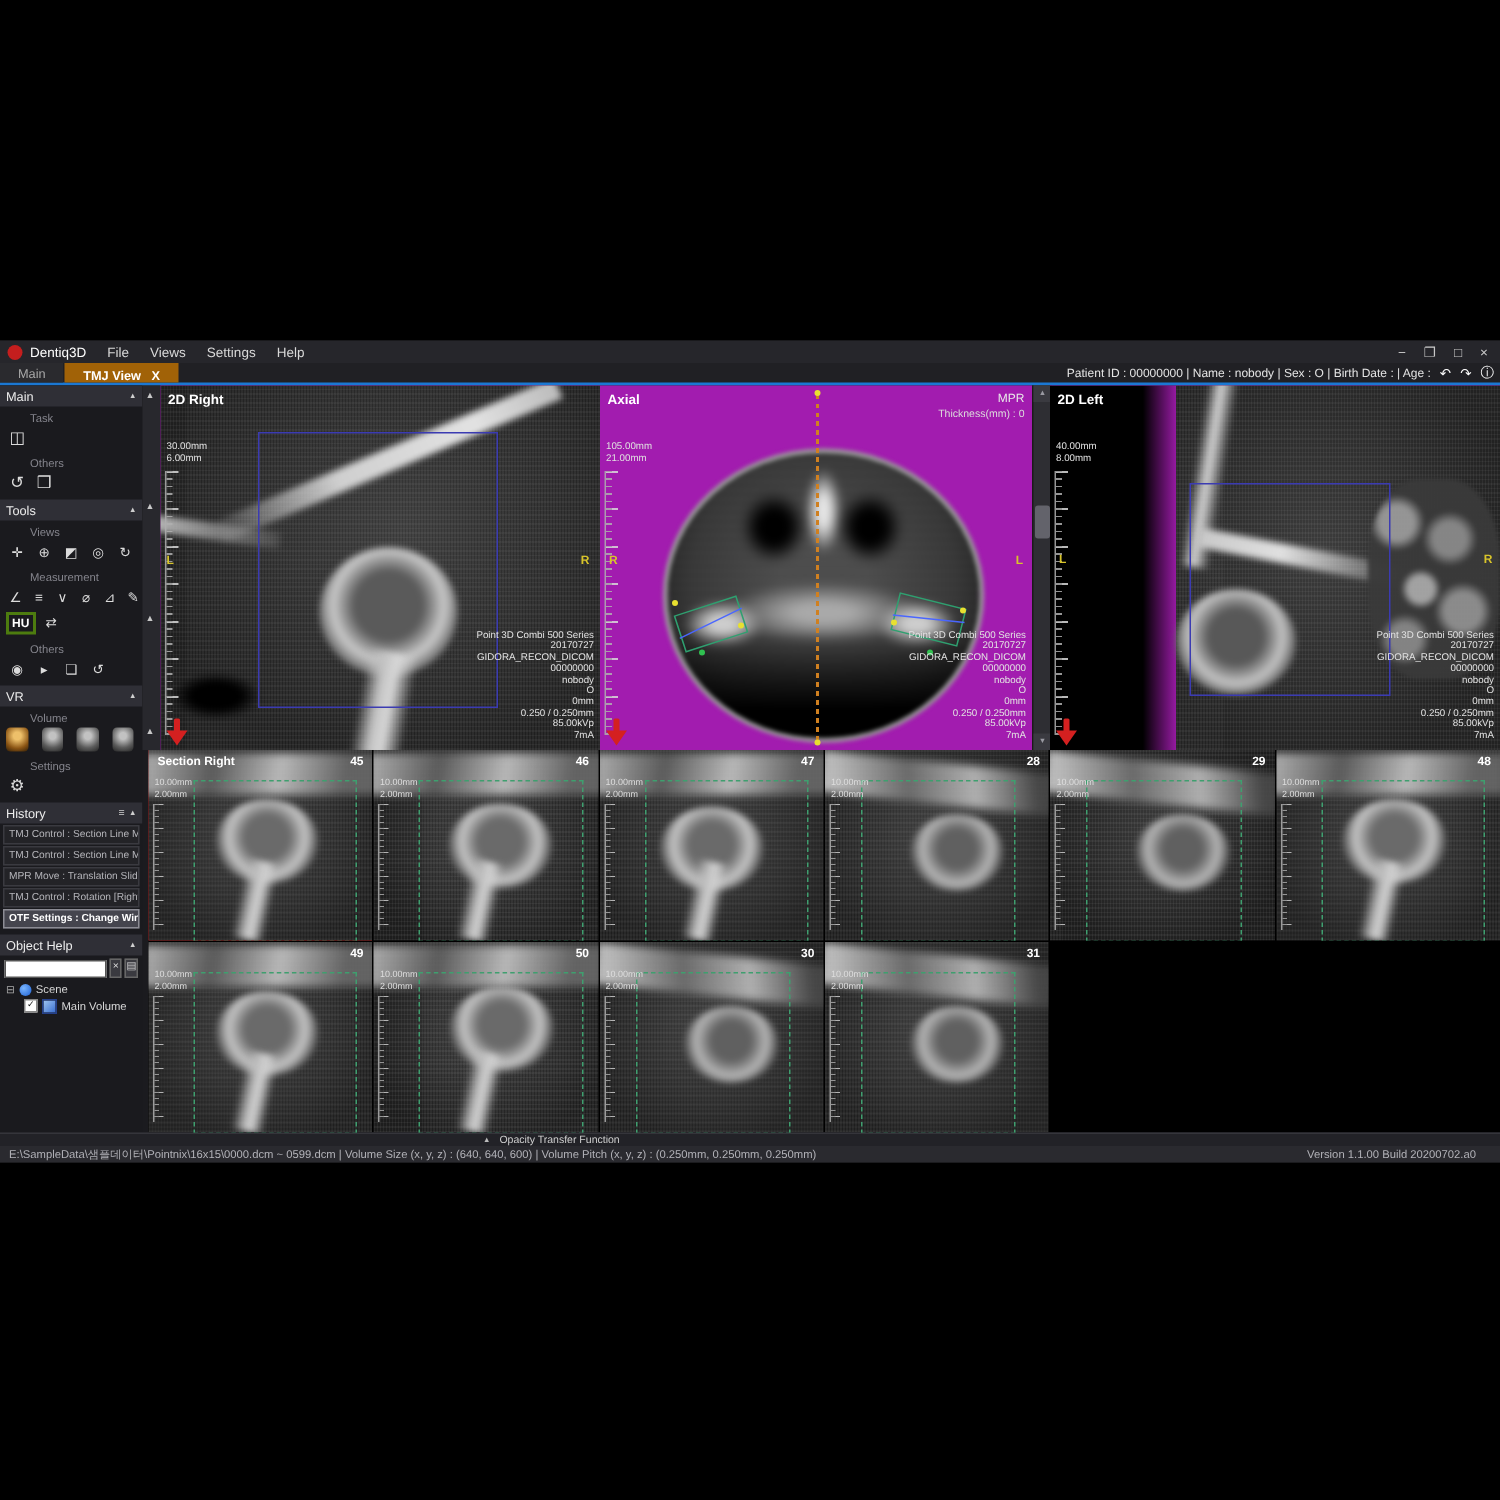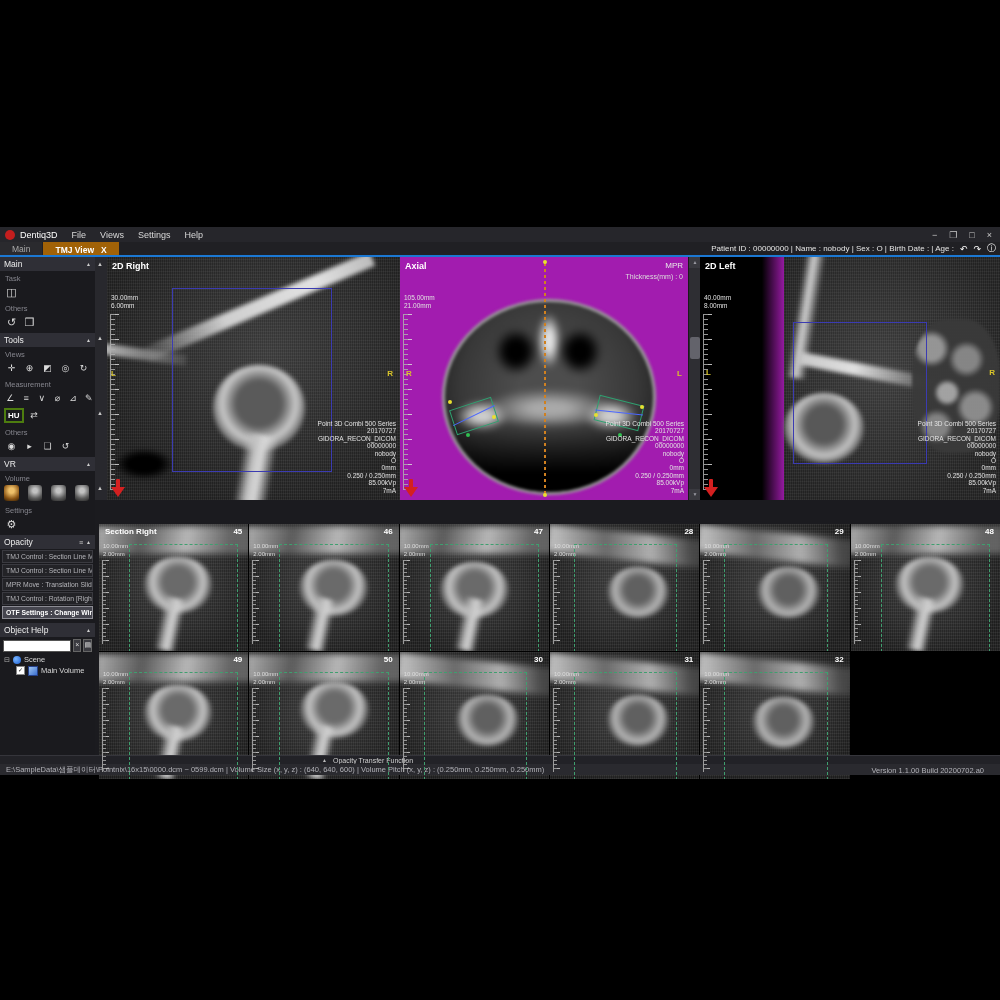--- a/index.html
+++ b/index.html
@@ -24,21 +24,21 @@
   .tab.active{background:#a16207;color:#fff;font-weight:bold;align-items:flex-end;}
   .tab .x{margin-left:7px;font-weight:bold;}
   .patientbar{margin-left:auto;display:flex;align-items:center;gap:6px;color:#e4e4e4;font-size:8px;padding-right:4px;}
   .pb-ico{color:#fff;font-size:9px;}
 
   
   .sidebar{position:absolute;left:0;top:30px;width:95px;height:498px;background:#1a1a1e;overflow:hidden;}
   .sb-h{background:#2f2f36;color:#ececec;font-size:8.5px;padding:2px 4px;display:flex;align-items:center;margin-top:2px;}
   .sb-h:first-child{margin-top:0;}
   .sb-h .tri{margin-left:auto;font-size:5px;color:#cfcfcf;}
-  .sb-sub{color:#85858d;font-size:7.5px;padding:3px 0 1px 5px;}
+  .sb-sub{color:#85858d;font-size:7.5px;padding:3px 0 1px 20px;}
   .sb-icons{display:flex;gap:3px;padding:1px 0 2px 4px;}
   .sb-icons .ic{width:15px;height:14px;color:#dcdcdc;font-size:11px;line-height:14px;text-align:center;}
   .sb-icons .ic.sm{font-size:9px;}
   .hu{font-size:8px;font-weight:bold;color:#fff;border:2px solid #4d7c0f;padding:1px 2px;height:9px;line-height:9px;}
   .preset{width:16px;height:16px;border-radius:3px;margin-right:6px;}
   .preset.p1{background:radial-gradient(circle at 50% 35%,#eec06a 20%,#8a5414 65%,#2e1c06);}
   .preset.pg{background:radial-gradient(circle at 50% 35%,#c2c2c2 18%,#5c5c5c 62%,#222);}
   .hist{padding:1px 2px;}
   .hist-item{background:#232327;border:1px solid #3a3a40;color:#b4b4b9;font-size:6.8px;
              padding:2px 3px;margin-bottom:1px;white-space:nowrap;overflow:hidden;}
@@ -142,21 +142,21 @@
 
   
   .v-scroll{position:absolute;left:688px;top:30px;width:12px;height:243px;background:#2e2e33;border-left:1px solid #1a1a1a;}
   .v-scroll .btn{position:absolute;left:0;width:12px;height:11px;background:#3a3a40;color:#9a9aa2;
                  font-size:5px;text-align:center;line-height:11px;}
   .v-scroll .btn.up{top:0;} .v-scroll .btn.dn{bottom:0;}
   .v-scroll .handle{position:absolute;left:1px;top:80px;width:10px;height:22px;background:#63636b;border-radius:2px;}
 
   
   .sec-grid{position:absolute;left:99px;top:273px;width:901px;height:255px;background:#000;
-            display:grid;grid-template-columns:repeat(6,1fr);grid-template-rows:1fr 1fr;gap:1px;margin-top:24px;}
+            display:grid;grid-template-columns:repeat(6,1fr);grid-template-rows:1fr 1fr;gap:1px;}
   .sec{position:relative;overflow:hidden;background:#121212;}
   .sec.sel{outline:2px solid #c22323;outline-offset:-2px;z-index:3;}
   .sec-img{position:absolute;inset:0;background:
       repeating-linear-gradient(0deg,rgba(255,255,255,.05) 0 1px,transparent 1px 3px),
       repeating-linear-gradient(90deg,rgba(255,255,255,.05) 0 1px,transparent 1px 2px),
       radial-gradient(ellipse at 50% 45%,#3c3c3c,#1d1d1d 80%);}
   .sec-img::before{content:"";position:absolute;left:-4px;right:-4px;top:2px;height:28px;filter:blur(3px);opacity:.9;
       background:linear-gradient(100deg,#b4b4b4 4%,#5f5f5f 30%,#c6c6c6 58%,#6a6a6a 85%);}
   .sec-img::after{content:"";position:absolute;left:30%;top:26%;width:46%;height:44%;border-radius:50%;filter:blur(2px);
       background:radial-gradient(circle at 50% 45%,#6a6a6a 32%,#c6c6c6 56%,#565656 74%,rgba(0,0,0,0) 80%);}
@@ -174,21 +174,21 @@
   .sec.l .sec-roi{left:24px;right:22px;}
   .sec-num{position:absolute;top:3px;right:6px;font-size:8px;font-weight:bold;color:#fff;z-index:4;}
   .sec-label{position:absolute;top:3px;left:6px;font-size:8px;font-weight:bold;color:#fff;z-index:4;}
   .sec-mm{position:absolute;left:4px;top:19px;font-size:6px;line-height:7.5px;color:#dedede;z-index:4;}
 
   
   .otfbar{position:absolute;left:0;top:528px;width:1000px;height:8px;background:#222227;border-top:1px solid #35353b;
           font-size:7px;color:#cfcfcf;display:flex;align-items:center;}
   .otfbar .tri{margin-left:322px;font-size:5px;margin-right:6px;color:#bbb;}
   .statusbar{position:absolute;left:0;top:537px;width:1000px;height:11px;background:#2a2a2f;
-             display:flex;align-items:flex-end;font-size:7.5px;color:#b2b2b8;}
+             display:flex;align-items:center;font-size:7.5px;color:#b2b2b8;}
   .statusbar .lft{padding-left:6px;}
   .statusbar .rgt{margin-left:auto;padding-right:16px;}
 </style>
 </head>
 <body>
 
 <div class="stage">
   <div class="app">
 
     <div class="menubar">
@@ -280,21 +280,21 @@
         <span class="preset pg"></span>
         <span class="preset pg"></span>
         <span class="preset pg"></span>
       </div>
       <div class="sb-sub">Settings</div>
       <div class="sb-icons">
         <span class="ic">⚙</span>
       </div>
 
       <div class="sb-h">
-        <span>Opacity</span>
+        <span>History</span>
         <span class="tri" style="margin-left:auto;margin-right:3px;font-size:7px">≡</span>
         <span class="tri" style="margin-left:0">▲</span>
       </div>
       <div class="hist">
         <div class="hist-item">TMJ Control : Section Line Move [Left]</div>
         <div class="hist-item">TMJ Control : Section Line Move [Right]</div>
         <div class="hist-item">MPR Move : Translation Slider [Axial]</div>
         <div class="hist-item">TMJ Control : Rotation [Right]</div>
         <div class="hist-item selected">OTF Settings : Change Windowing Range</div>
       </div>
@@ -548,30 +548,20 @@
       <div class="sec l">
         <div class="sec-img"></div>
         <div class="sec-roi"></div>
         <div class="sec-num">31</div>
         <div class="sec-mm">
             <div>10.00mm</div>
             <div>2.00mm</div>
           </div>
         <div class="ruler mini"></div>
       </div>
-      <div class="sec l">
-        <div class="sec-img"></div>
-        <div class="sec-roi"></div>
-        <div class="sec-num">32</div>
-        <div class="sec-mm">
-            <div>10.00mm</div>
-            <div>2.00mm</div>
-          </div>
-        <div class="ruler mini"></div>
-      </div>
     </div>
 
     <div class="otfbar">
       <span class="tri">▲</span>
       <span>Opacity Transfer Function</span>
     </div>
 
     <div class="statusbar">
       <span class="lft">E:\SampleData\샘플데이터\Pointnix\16x15\0000.dcm ~ 0599.dcm   |   Volume Size (x, y, z) : (640, 640, 600)   |   Volume Pitch (x, y, z) : (0.250mm, 0.250mm, 0.250mm)</span>
       <span class="rgt">Version 1.1.00 Build 20200702.a0</span>

